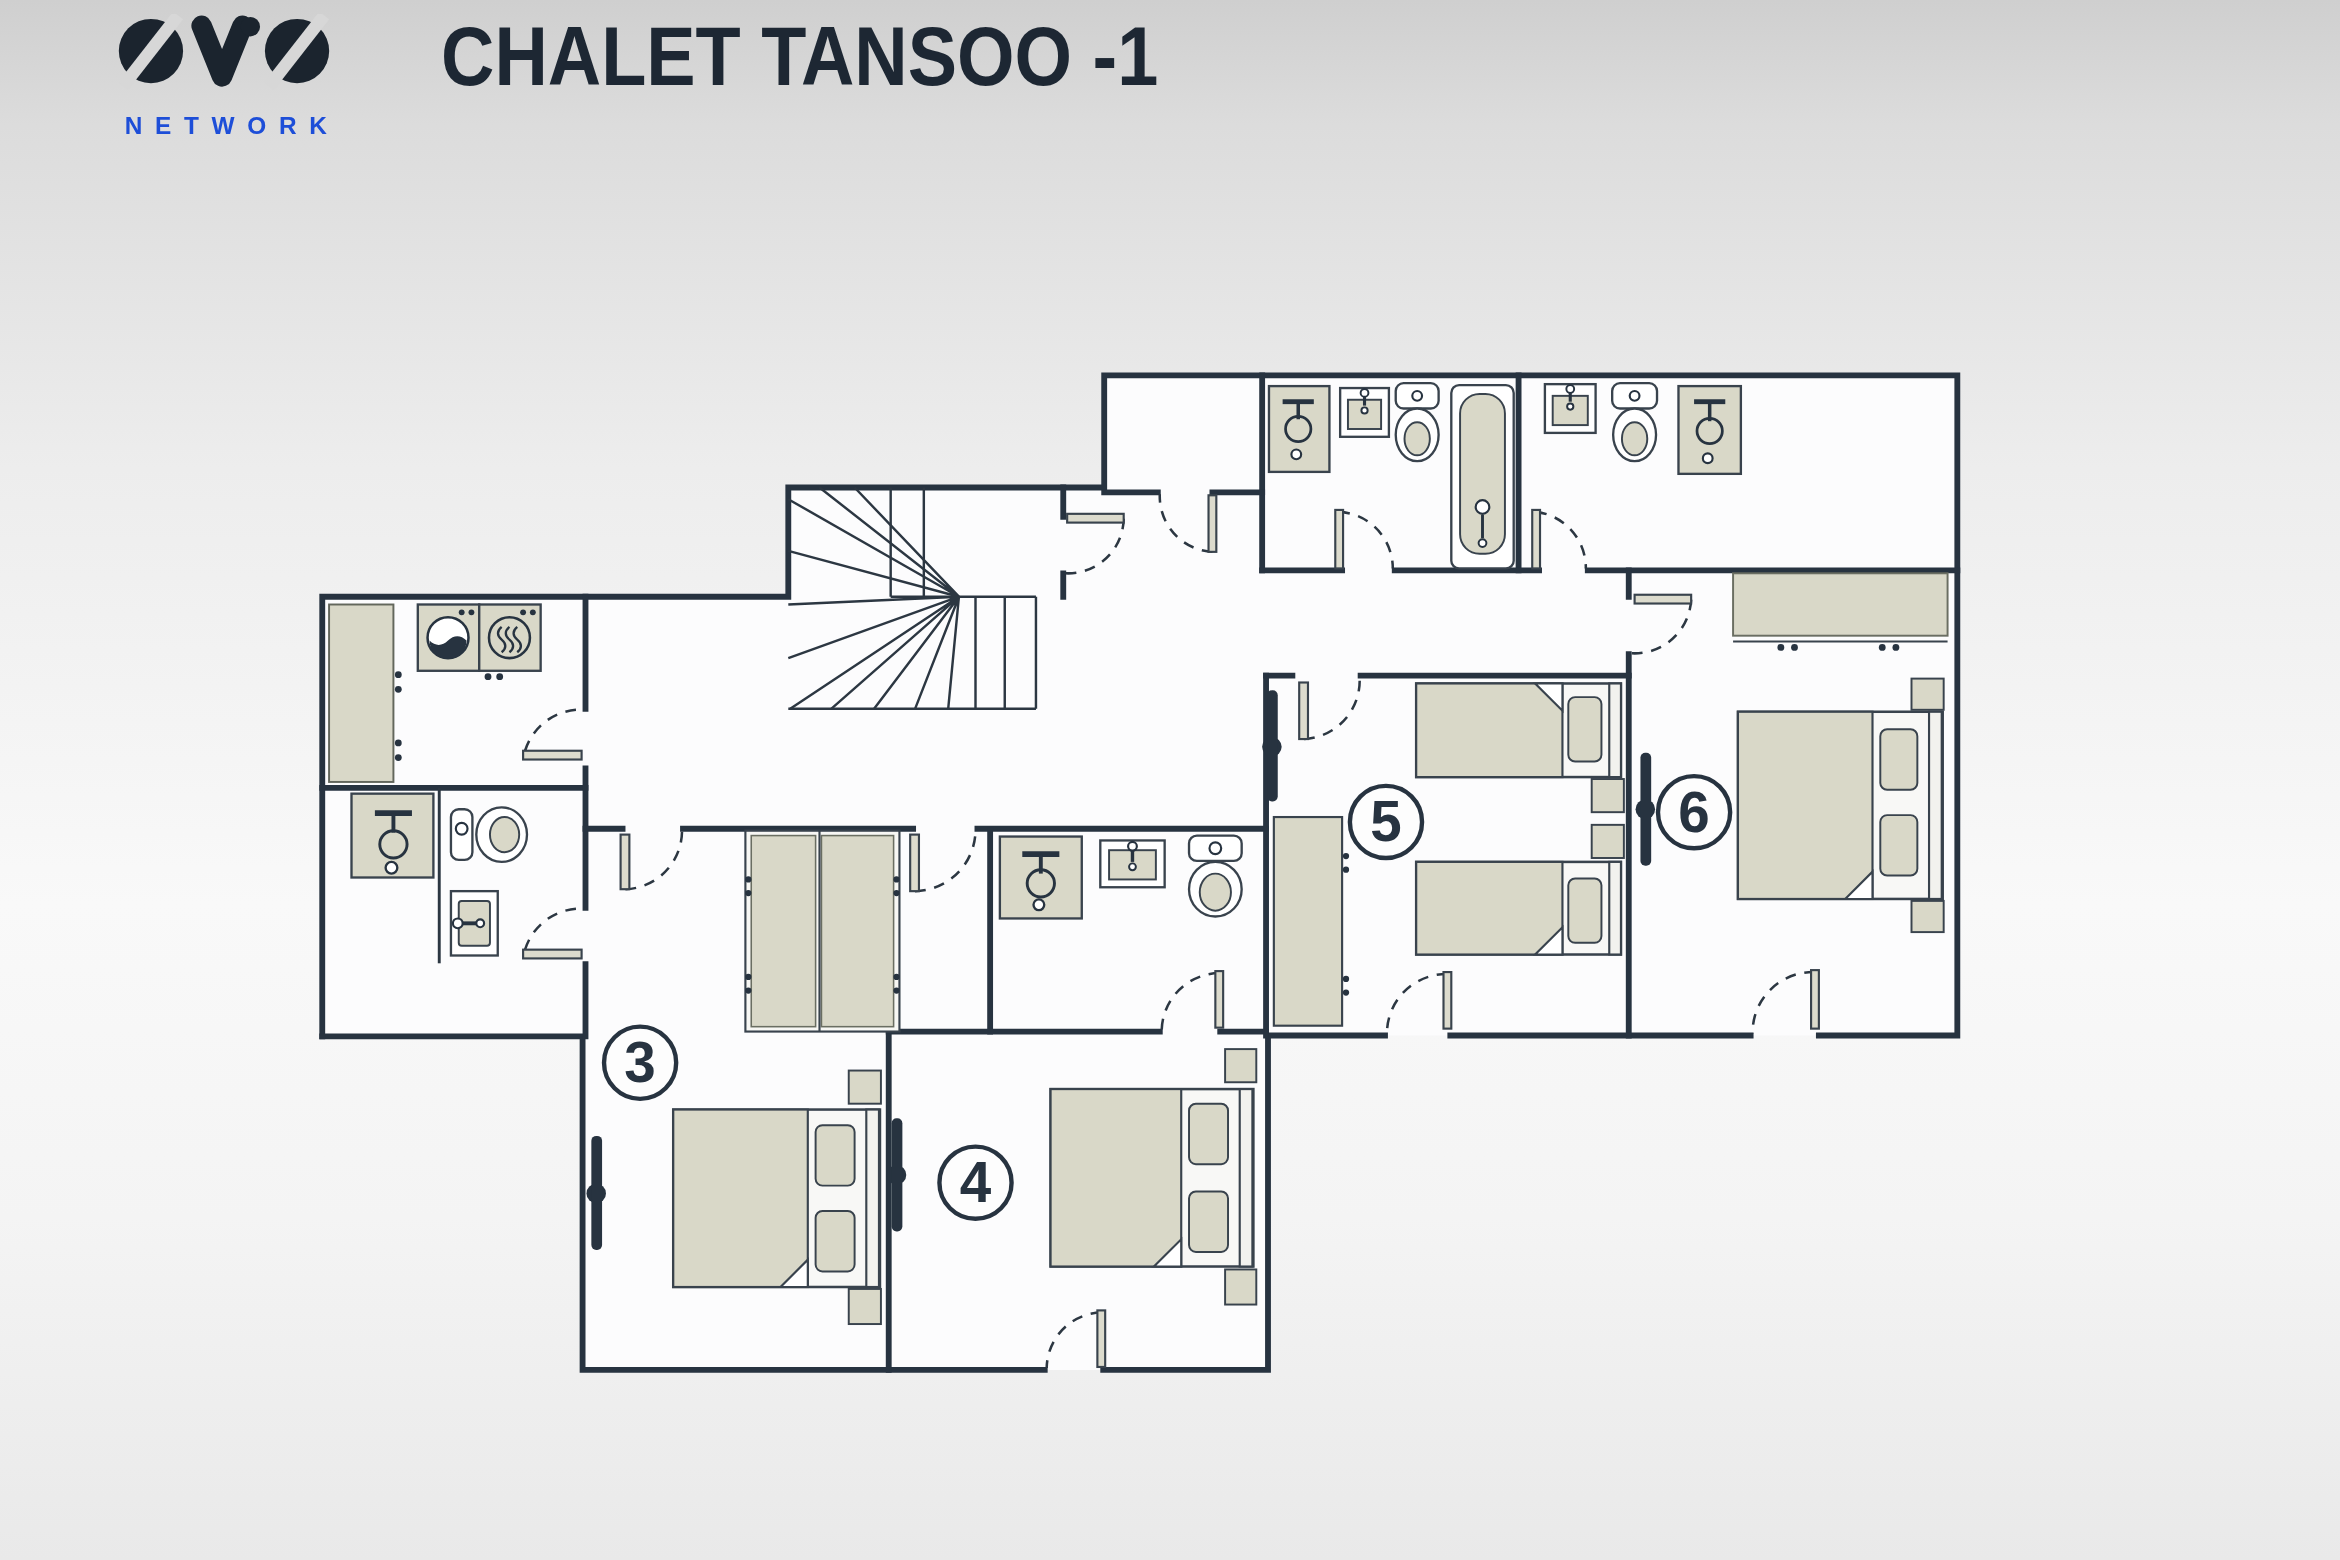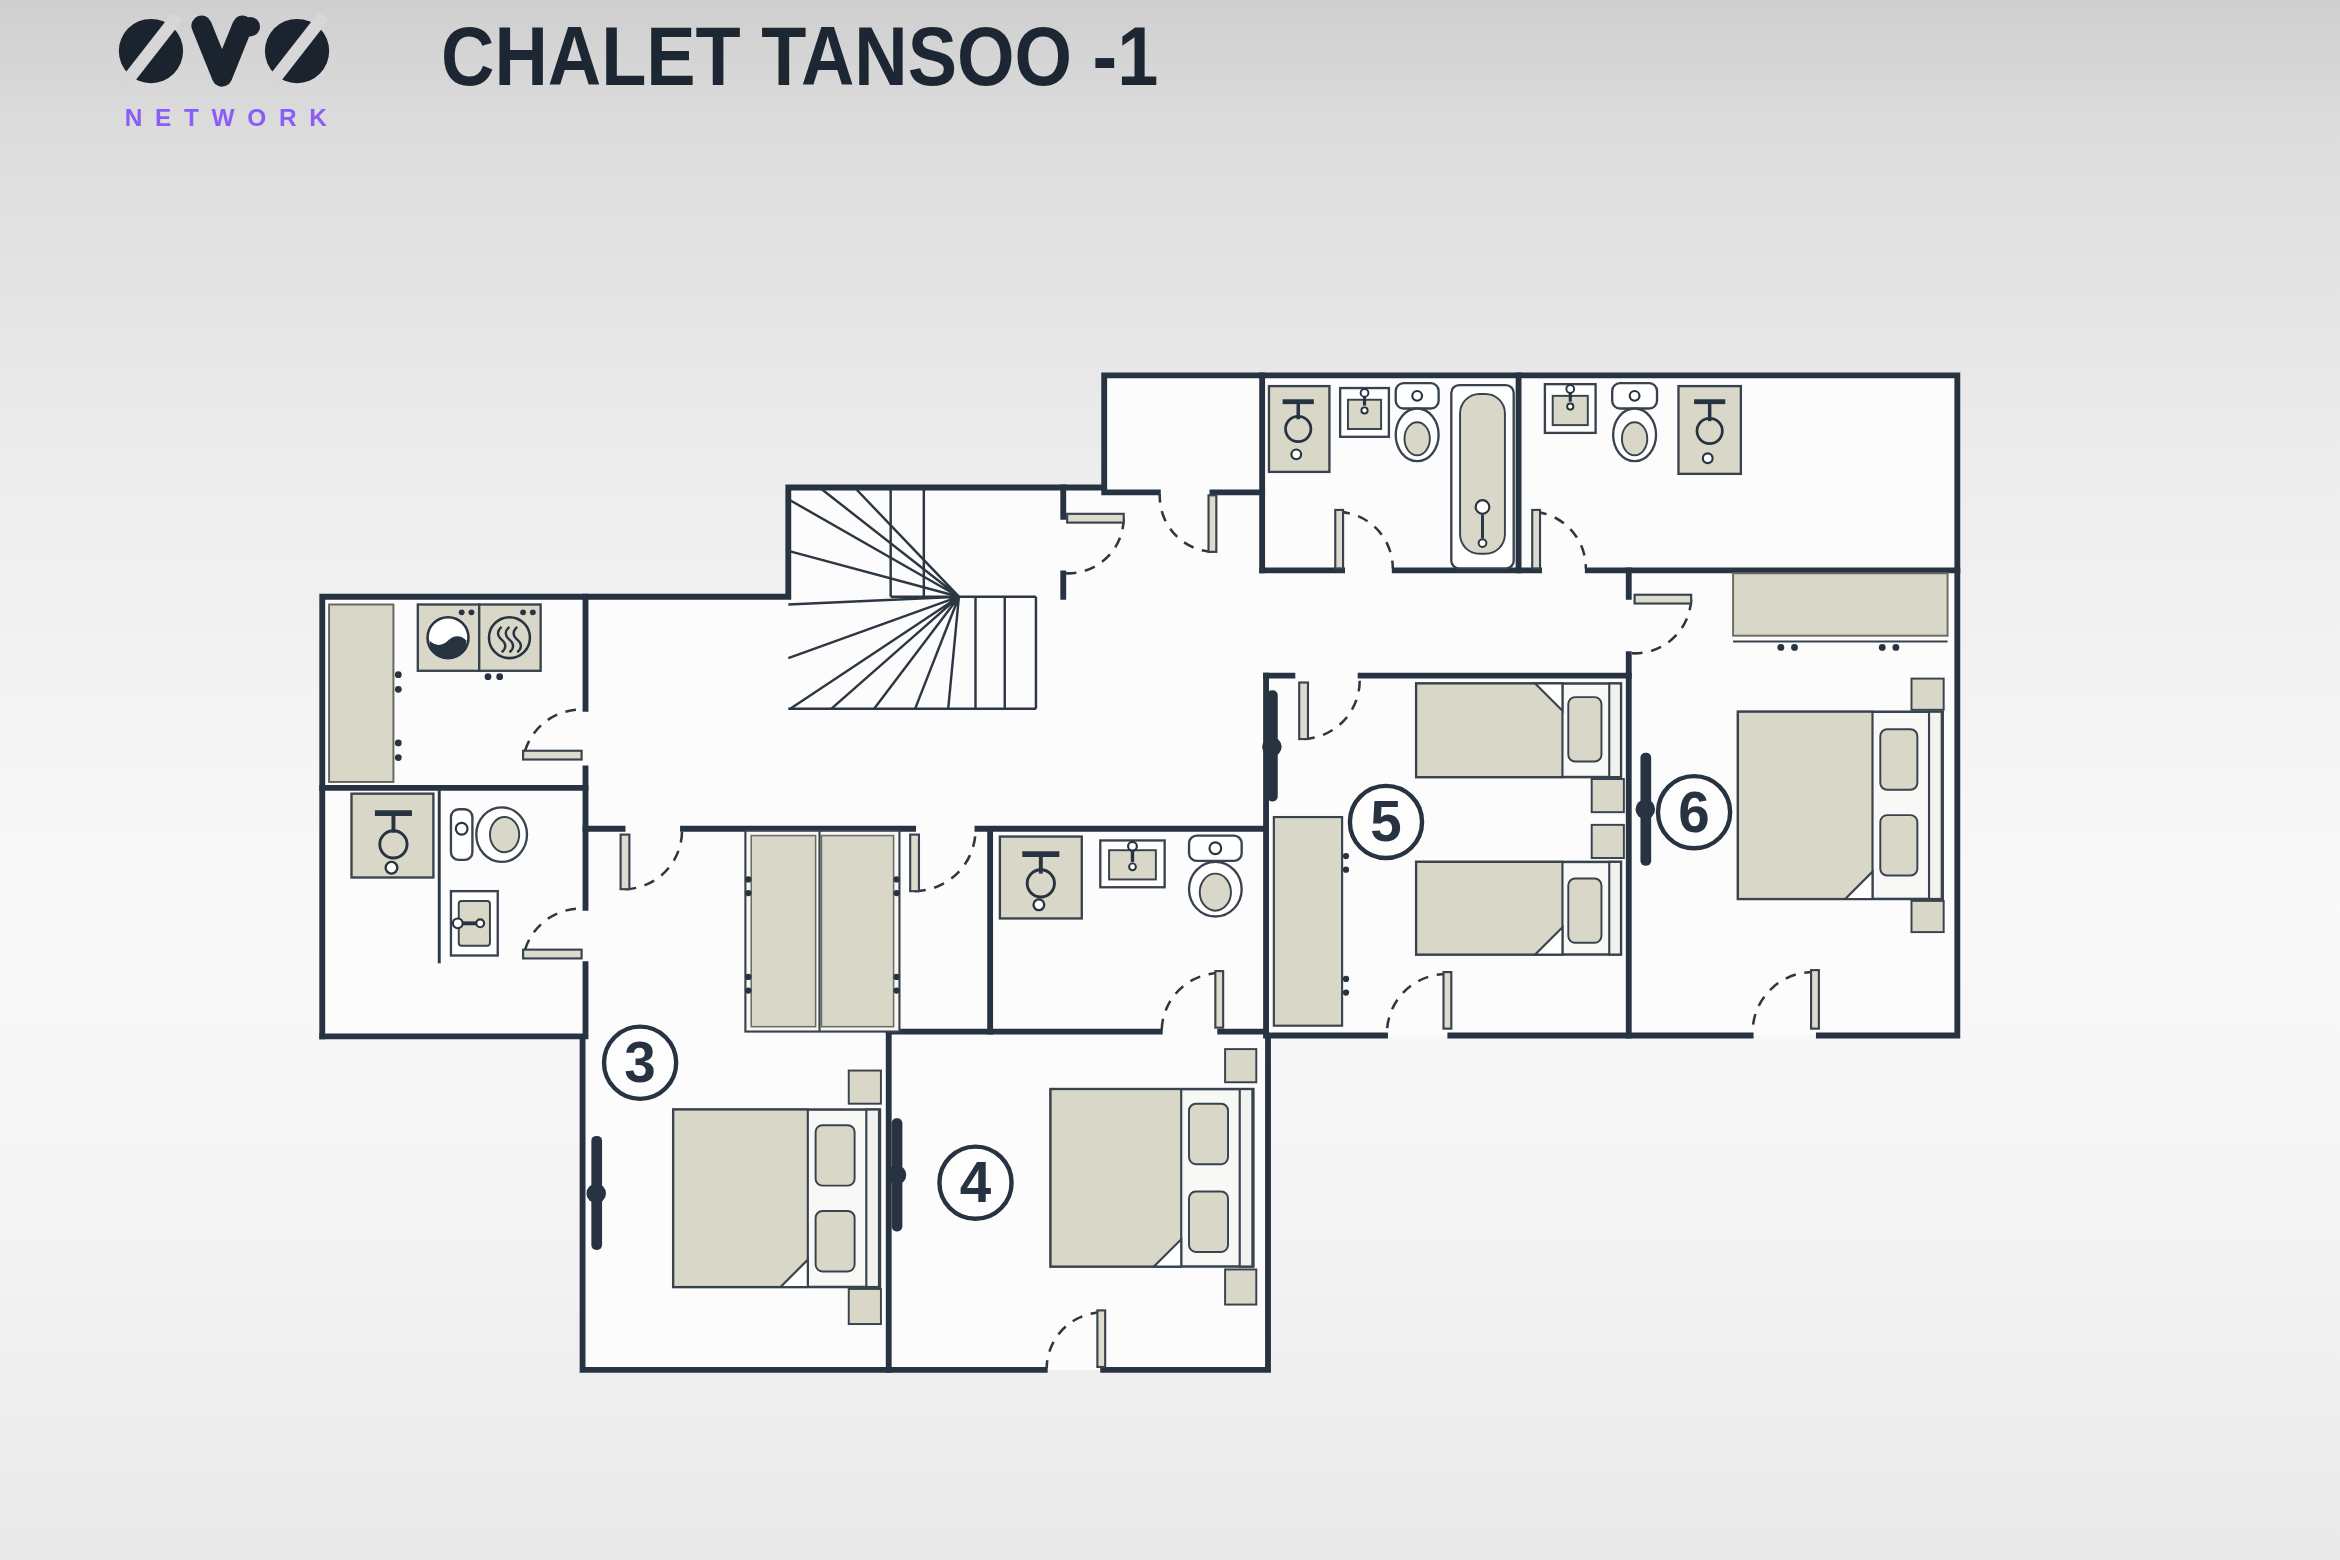--- a/index.html
+++ b/index.html
@@ -4,21 +4,21 @@
 <style>
   html,body{margin:0;padding:0;}
   body{
     width:2341px;height:1560px;position:relative;overflow:hidden;
     font-family:"Liberation Sans", sans-serif;
     background:linear-gradient(180deg,#cfcfcf 0%,#dcdcdc 8%,#ededed 30%,#f9f9f9 58%,#f4f4f4 78%,#e9e9e9 100%);
   }
   .header{position:absolute;left:0;top:0;width:2341px;height:195px;}
   .brand{position:absolute;left:112px;top:13.7px;width:224px;text-align:center;}
   .brand-sub{
-    display:block;margin-top:8px;font-size:24.4px;font-weight:bold;color:#8b5cf6;
+    display:block;margin-top:16px;font-size:24.4px;font-weight:bold;color:#1d4ed8;
     letter-spacing:12.7px;text-indent:12.7px;
   }
   .page-title{
     position:absolute;left:441px;top:7.8px;margin:0;
     font-size:84px;font-weight:bold;color:#1d2733;letter-spacing:0px;
     transform:scaleX(.88);transform-origin:left top;white-space:nowrap;
   }
   .plan{position:absolute;left:0;top:0;}
   svg text.badge-num{font-family:"Liberation Sans",sans-serif;font-weight:bold;font-size:58px;fill:#273340;}
 </style>

